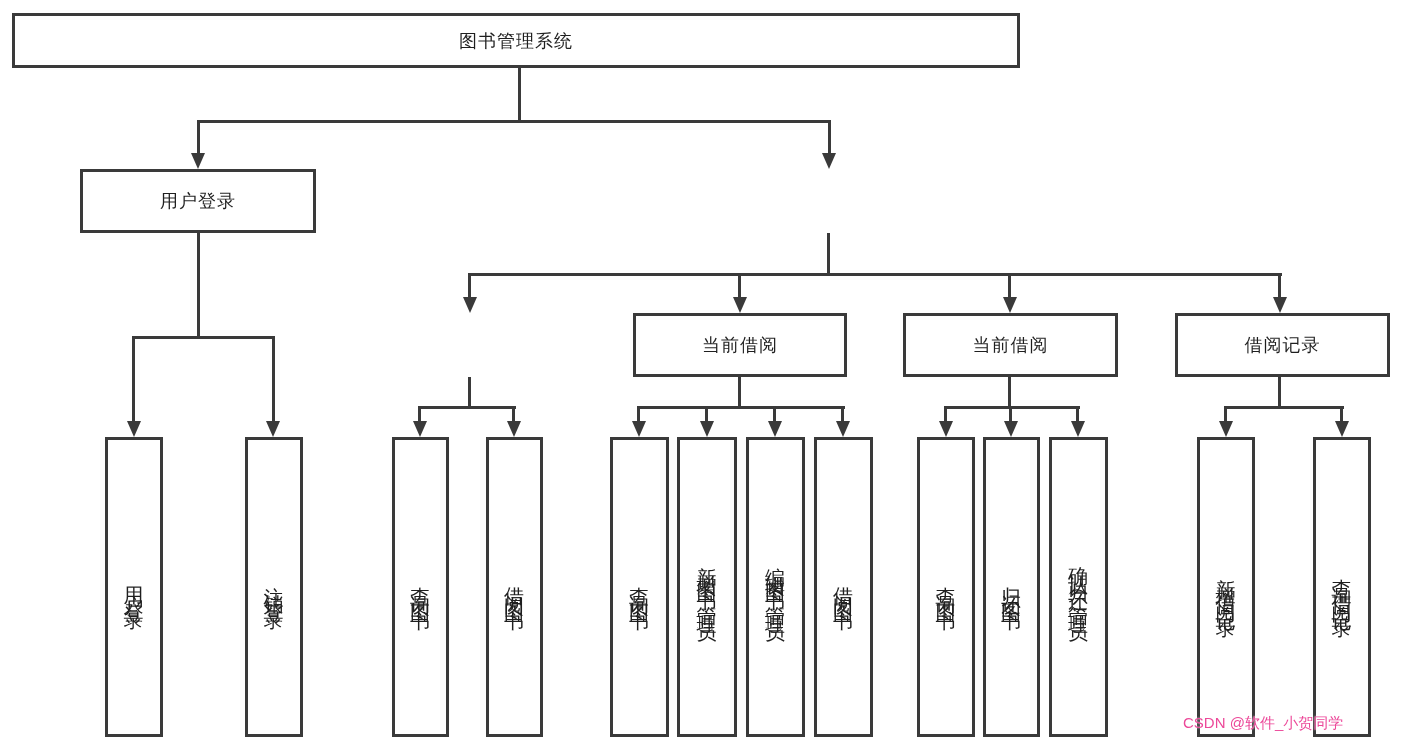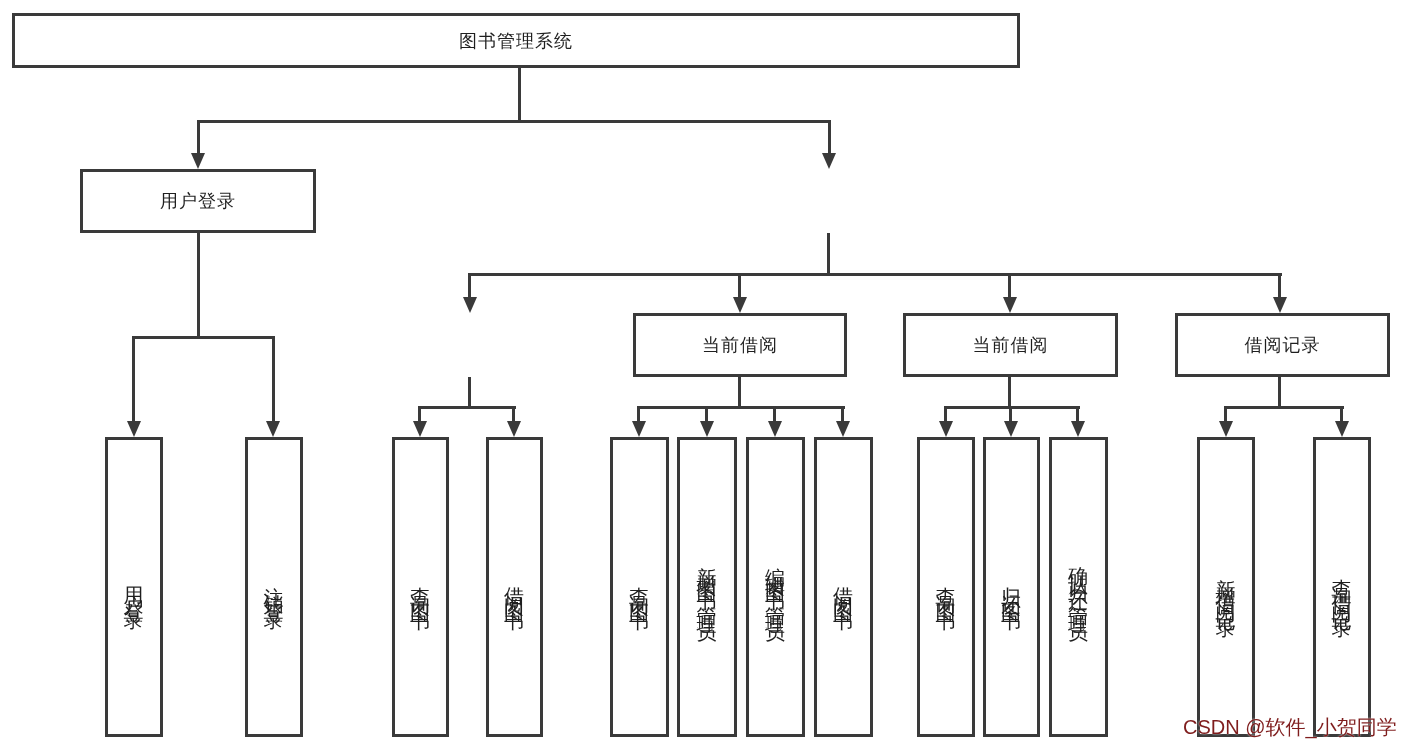--- a/index.html
+++ b/index.html
@@ -20,21 +20,21 @@
   }
   .line{position:absolute;background:#3a3a3a;}
   .vl{width:3px;}
   .hl{height:3px;}
   .arrow{
     position:absolute;width:0;height:0;
     border-left:7px solid transparent;border-right:7px solid transparent;
     border-top:16px solid #3a3a3a;
   }
   .watermark{
-    position:absolute;left:1183px;top:714px;font-size:20px;color:#7f1d1d;
+    position:absolute;left:1183px;top:714px;font-size:15px;color:#ec4899;
     white-space:nowrap;z-index:5;text-shadow:0 0 2px #ffffff;
   }
 </style>
 </head>
 <body>
 
 <div id="stage">
 
   <div class="box hb" style="left:12px;top:13px;width:1008px;height:55px">
     <span>图书管理系统</span>

